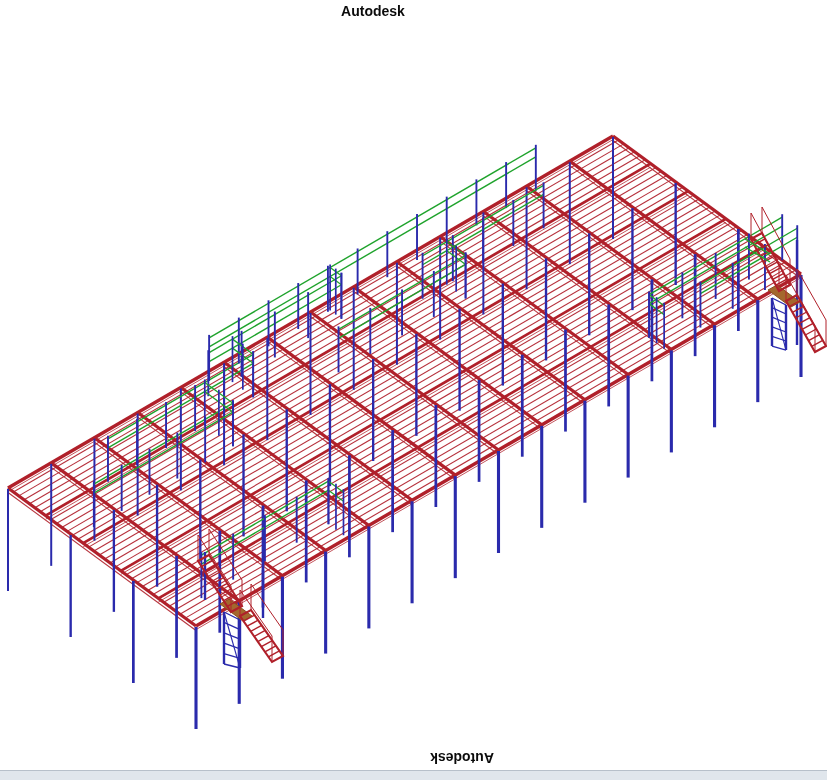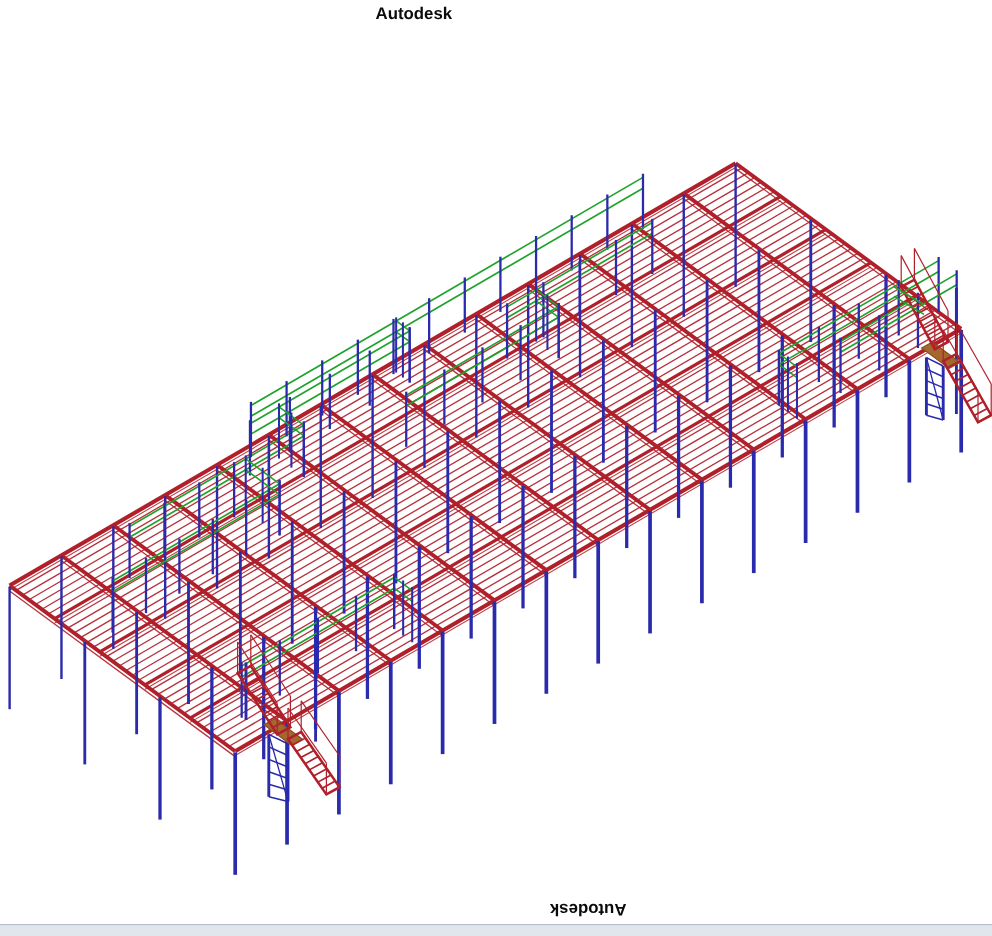--- a/index.html
+++ b/index.html
@@ -4,21 +4,21 @@
 <style>
   html,body{margin:0;padding:0;}
   body{
     width:827px;height:780px;position:relative;overflow:hidden;
     background:#ffffff;font-family:"Liberation Sans", sans-serif;
   }
   .canvas{position:absolute;left:0;top:0;width:827px;height:780px;}
   svg{position:absolute;left:0;top:0;}
   .watermark{
     position:absolute;font-weight:bold;font-size:14px;color:#0b0b0b;
-    width:120px;letter-spacing:0px;
+    text-align:center;width:120px;letter-spacing:0px;
   }
   .watermark.top{left:313px;top:3px;}
   .watermark.bottom{left:402px;top:750px;transform:rotate(180deg);}
   .hscroll{
     position:absolute;left:0;top:770px;width:827px;height:10px;
     background:#e0e6ec;border-top:1px solid #b7c0ca;box-sizing:border-box;
   }
 </style>
 </head>
 <body>

